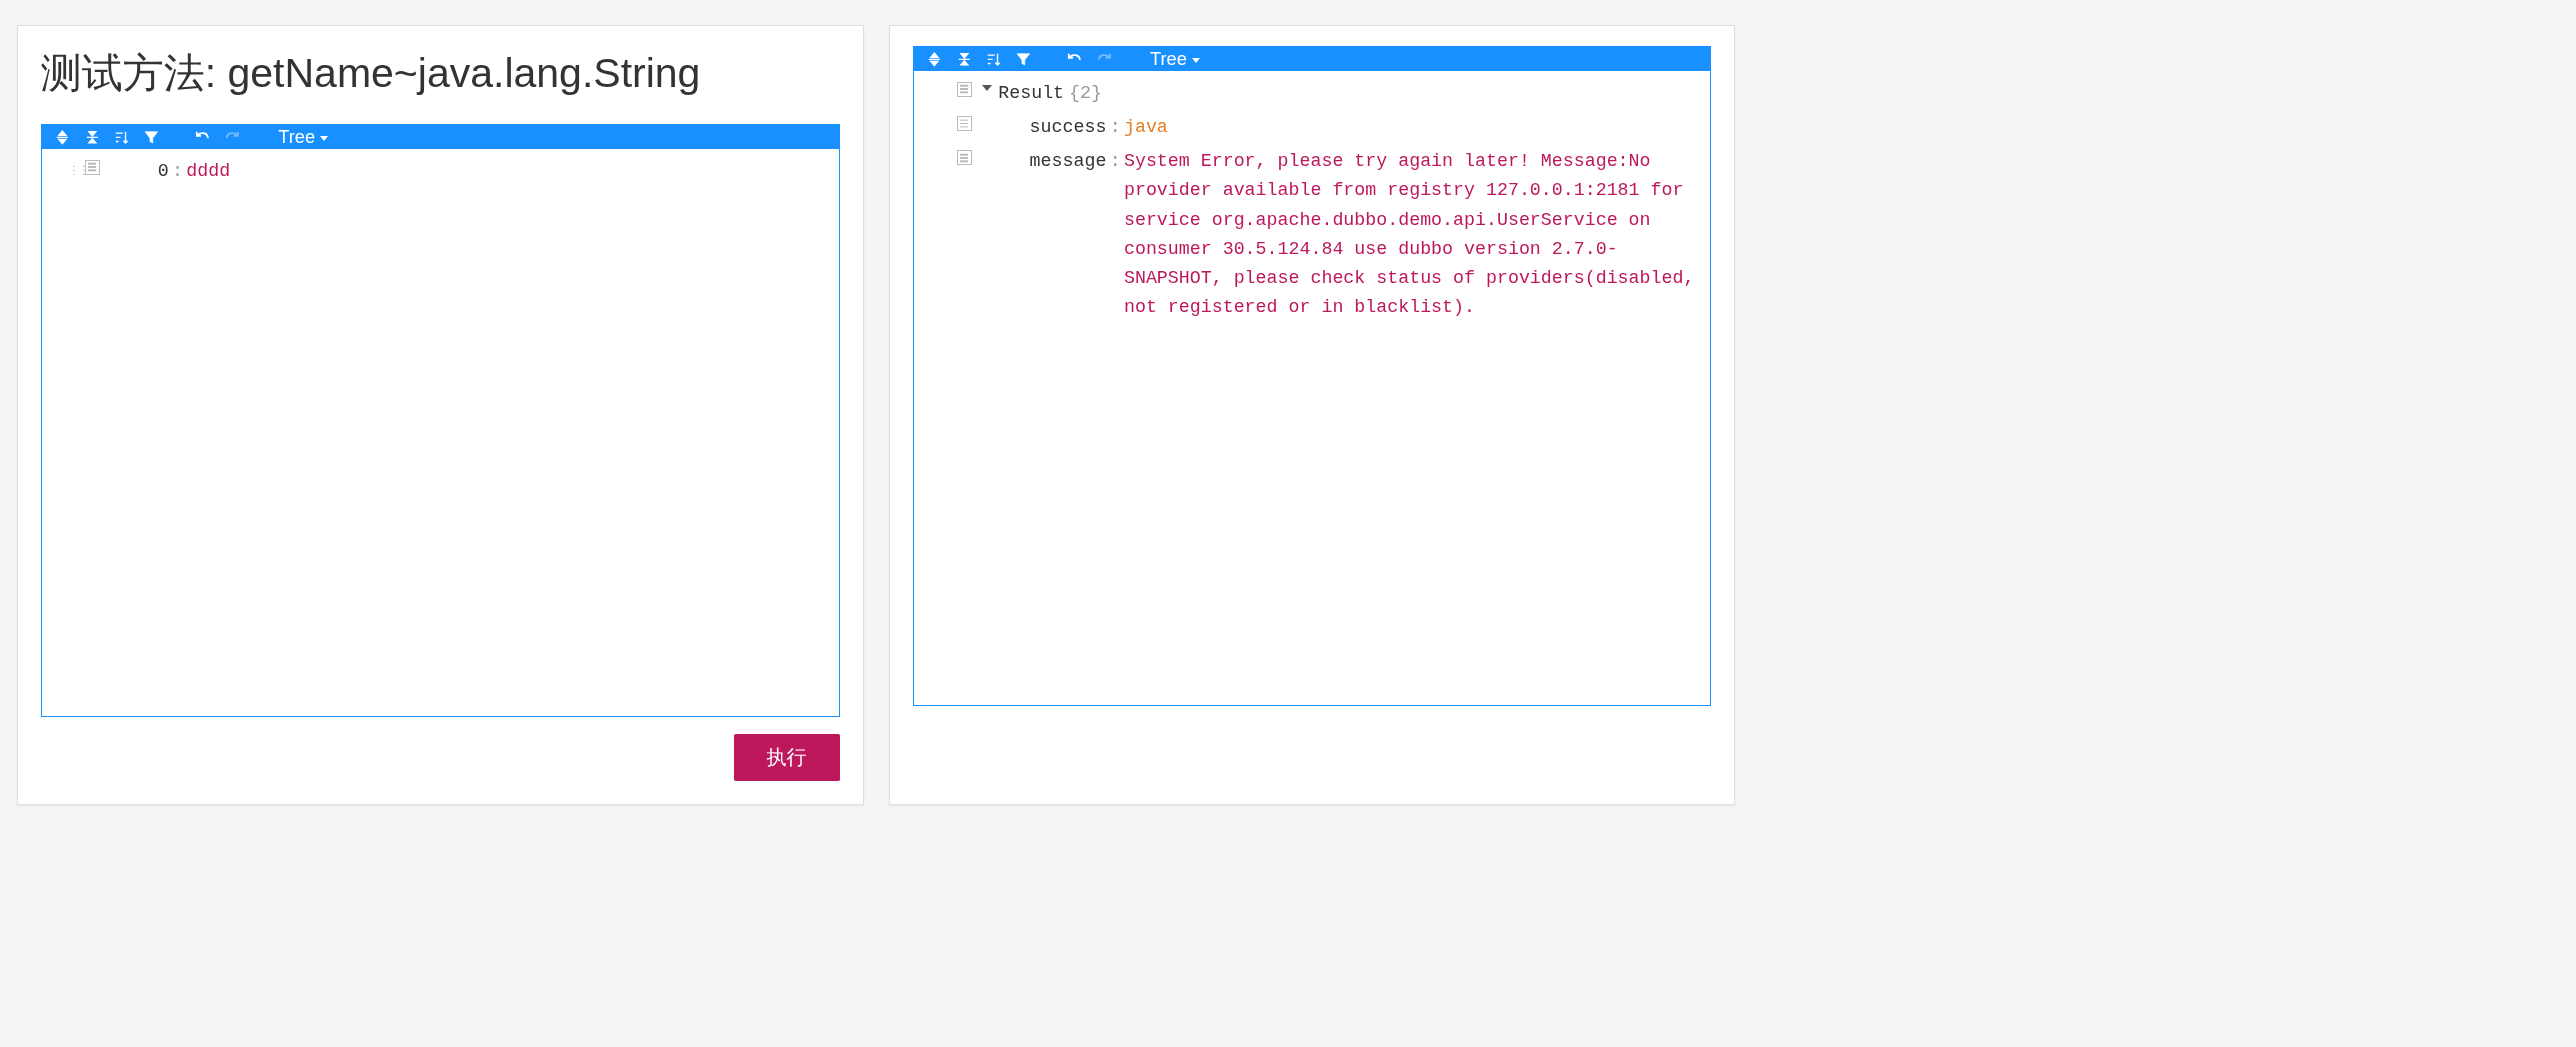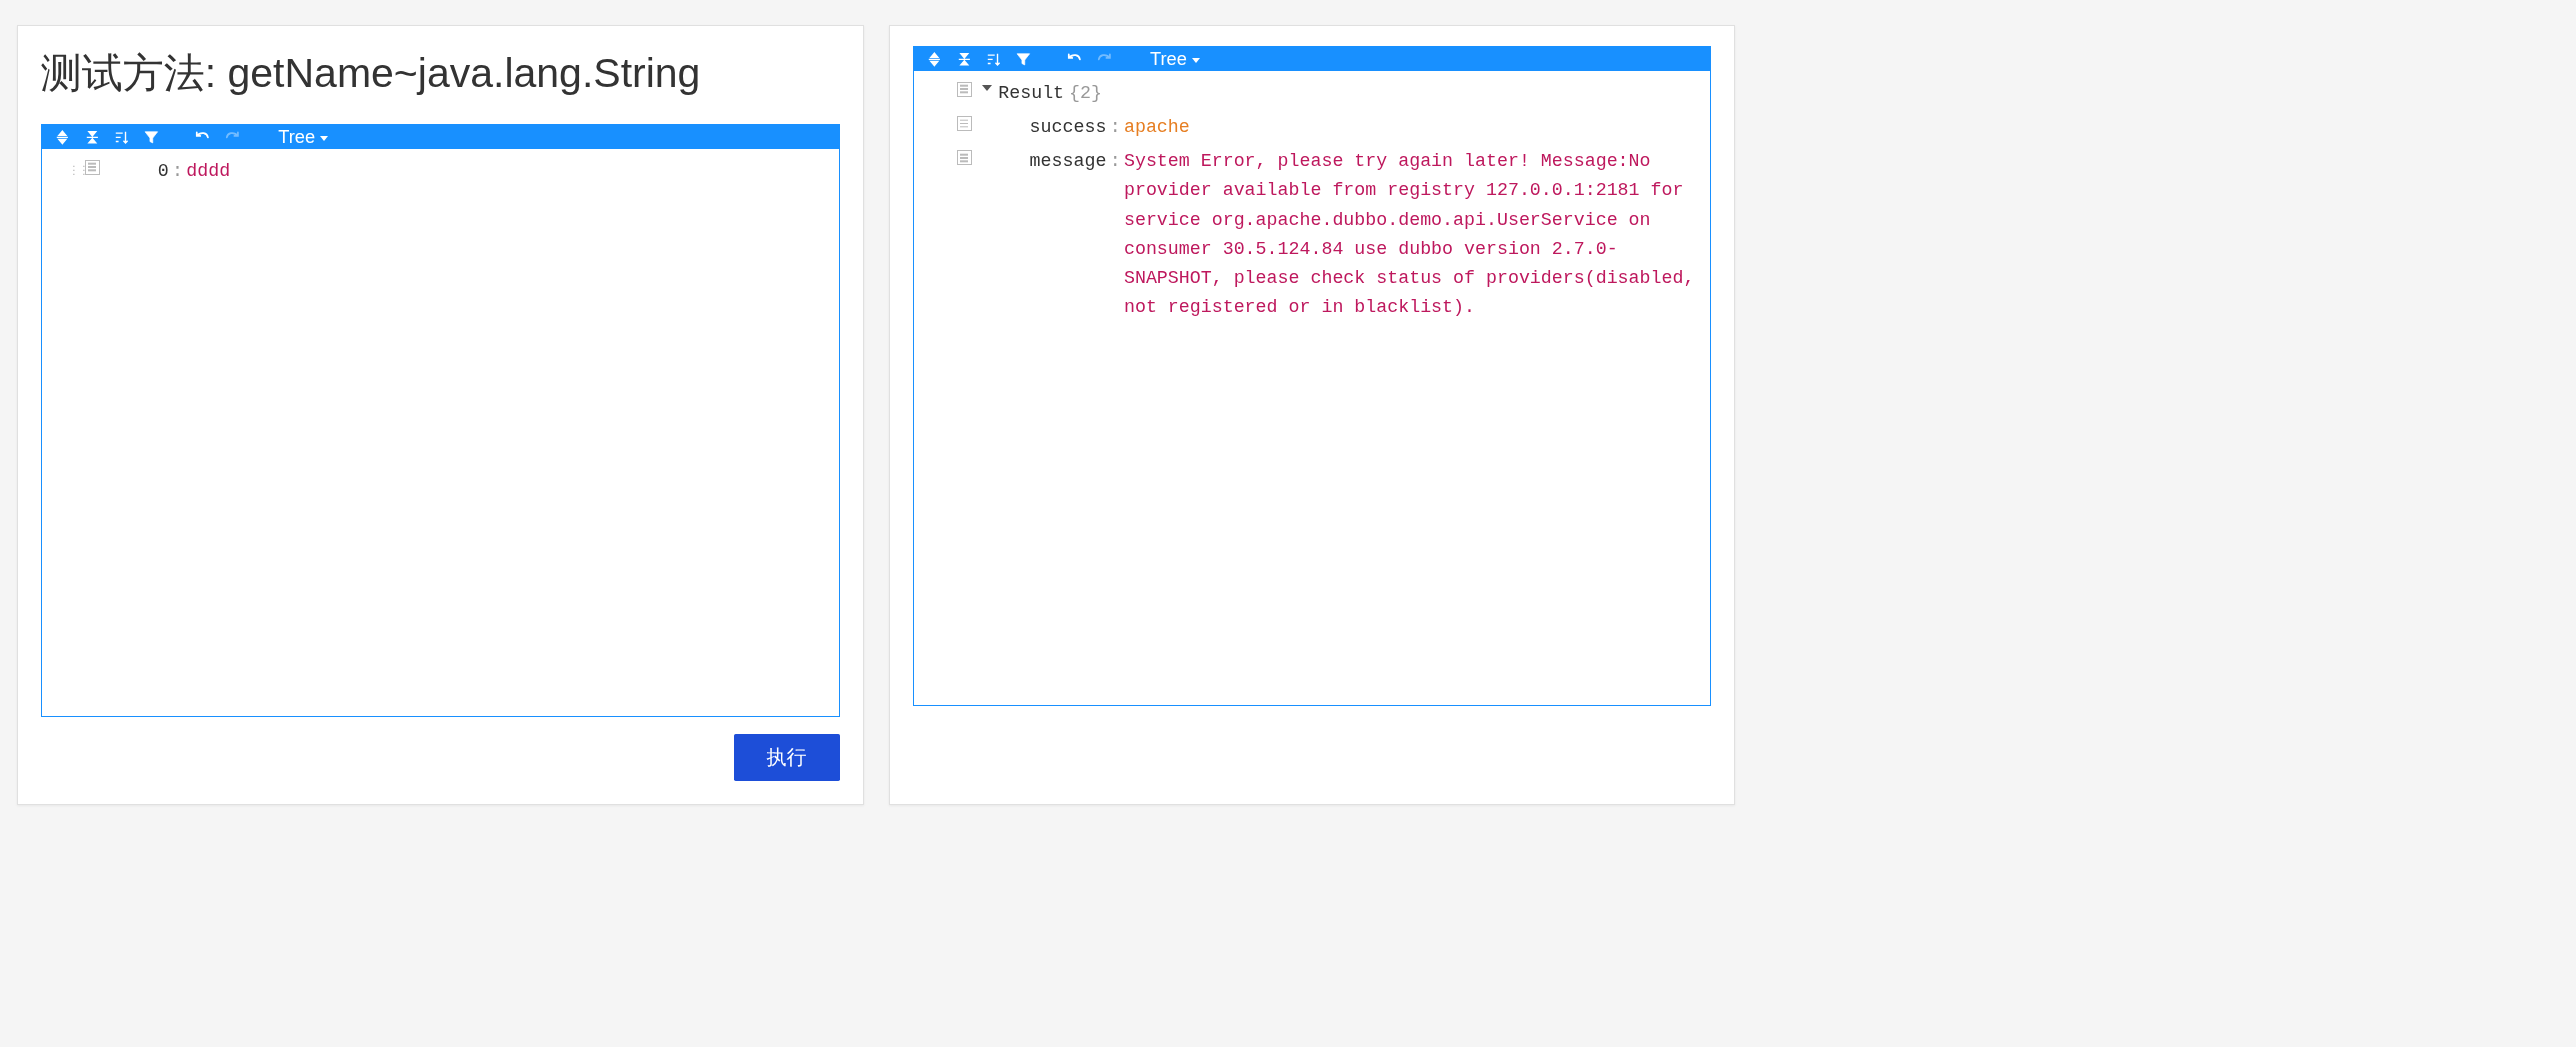--- a/index.html
+++ b/index.html
@@ -131,21 +131,21 @@
     flex: 1;
     display: flex;
     flex-wrap: wrap;
   }
   .btn-row {
     display: flex;
     justify-content: flex-end;
     margin-top: 16.7px;
   }
   .btn-primary {
-    background: #1d4ed8;
+    background: #be185d;
     color: #fff;
     border: none;
     padding: 10px 33px;
     font-size: 20px;
     cursor: pointer;
     border-radius: 1.7px;
   }
   .right-half { flex: 1; }
 </style>
 </head>
@@ -269,21 +269,21 @@
           <span class="count">{2}</span>
         </div>
       </div>
       <div class="json-row">
         <div class="gutter">
           <span class="menu-square"></span>
         </div>
         <div class="json-line indent-2">
           <span class="keytext">success</span>
           <span class="colon">:</span>
-          <span class="val-bool">apache</span>
+          <span class="val-bool">java</span>
         </div>
       </div>
       <div class="json-row">
         <div class="gutter">
           <span class="menu-square"></span>
         </div>
         <div class="json-line indent-2">
           <span class="keytext">message</span>
           <span class="colon">:</span>
           <span class="val-string" style="flex:1;">System Error, please try again later! Message:No provider available from registry 127.0.0.1:2181 for service org.apache.dubbo.demo.api.UserService on consumer 30.5.124.84 use dubbo version 2.7.0-SNAPSHOT, please check status of providers(disabled, not registered or in blacklist).</span>

